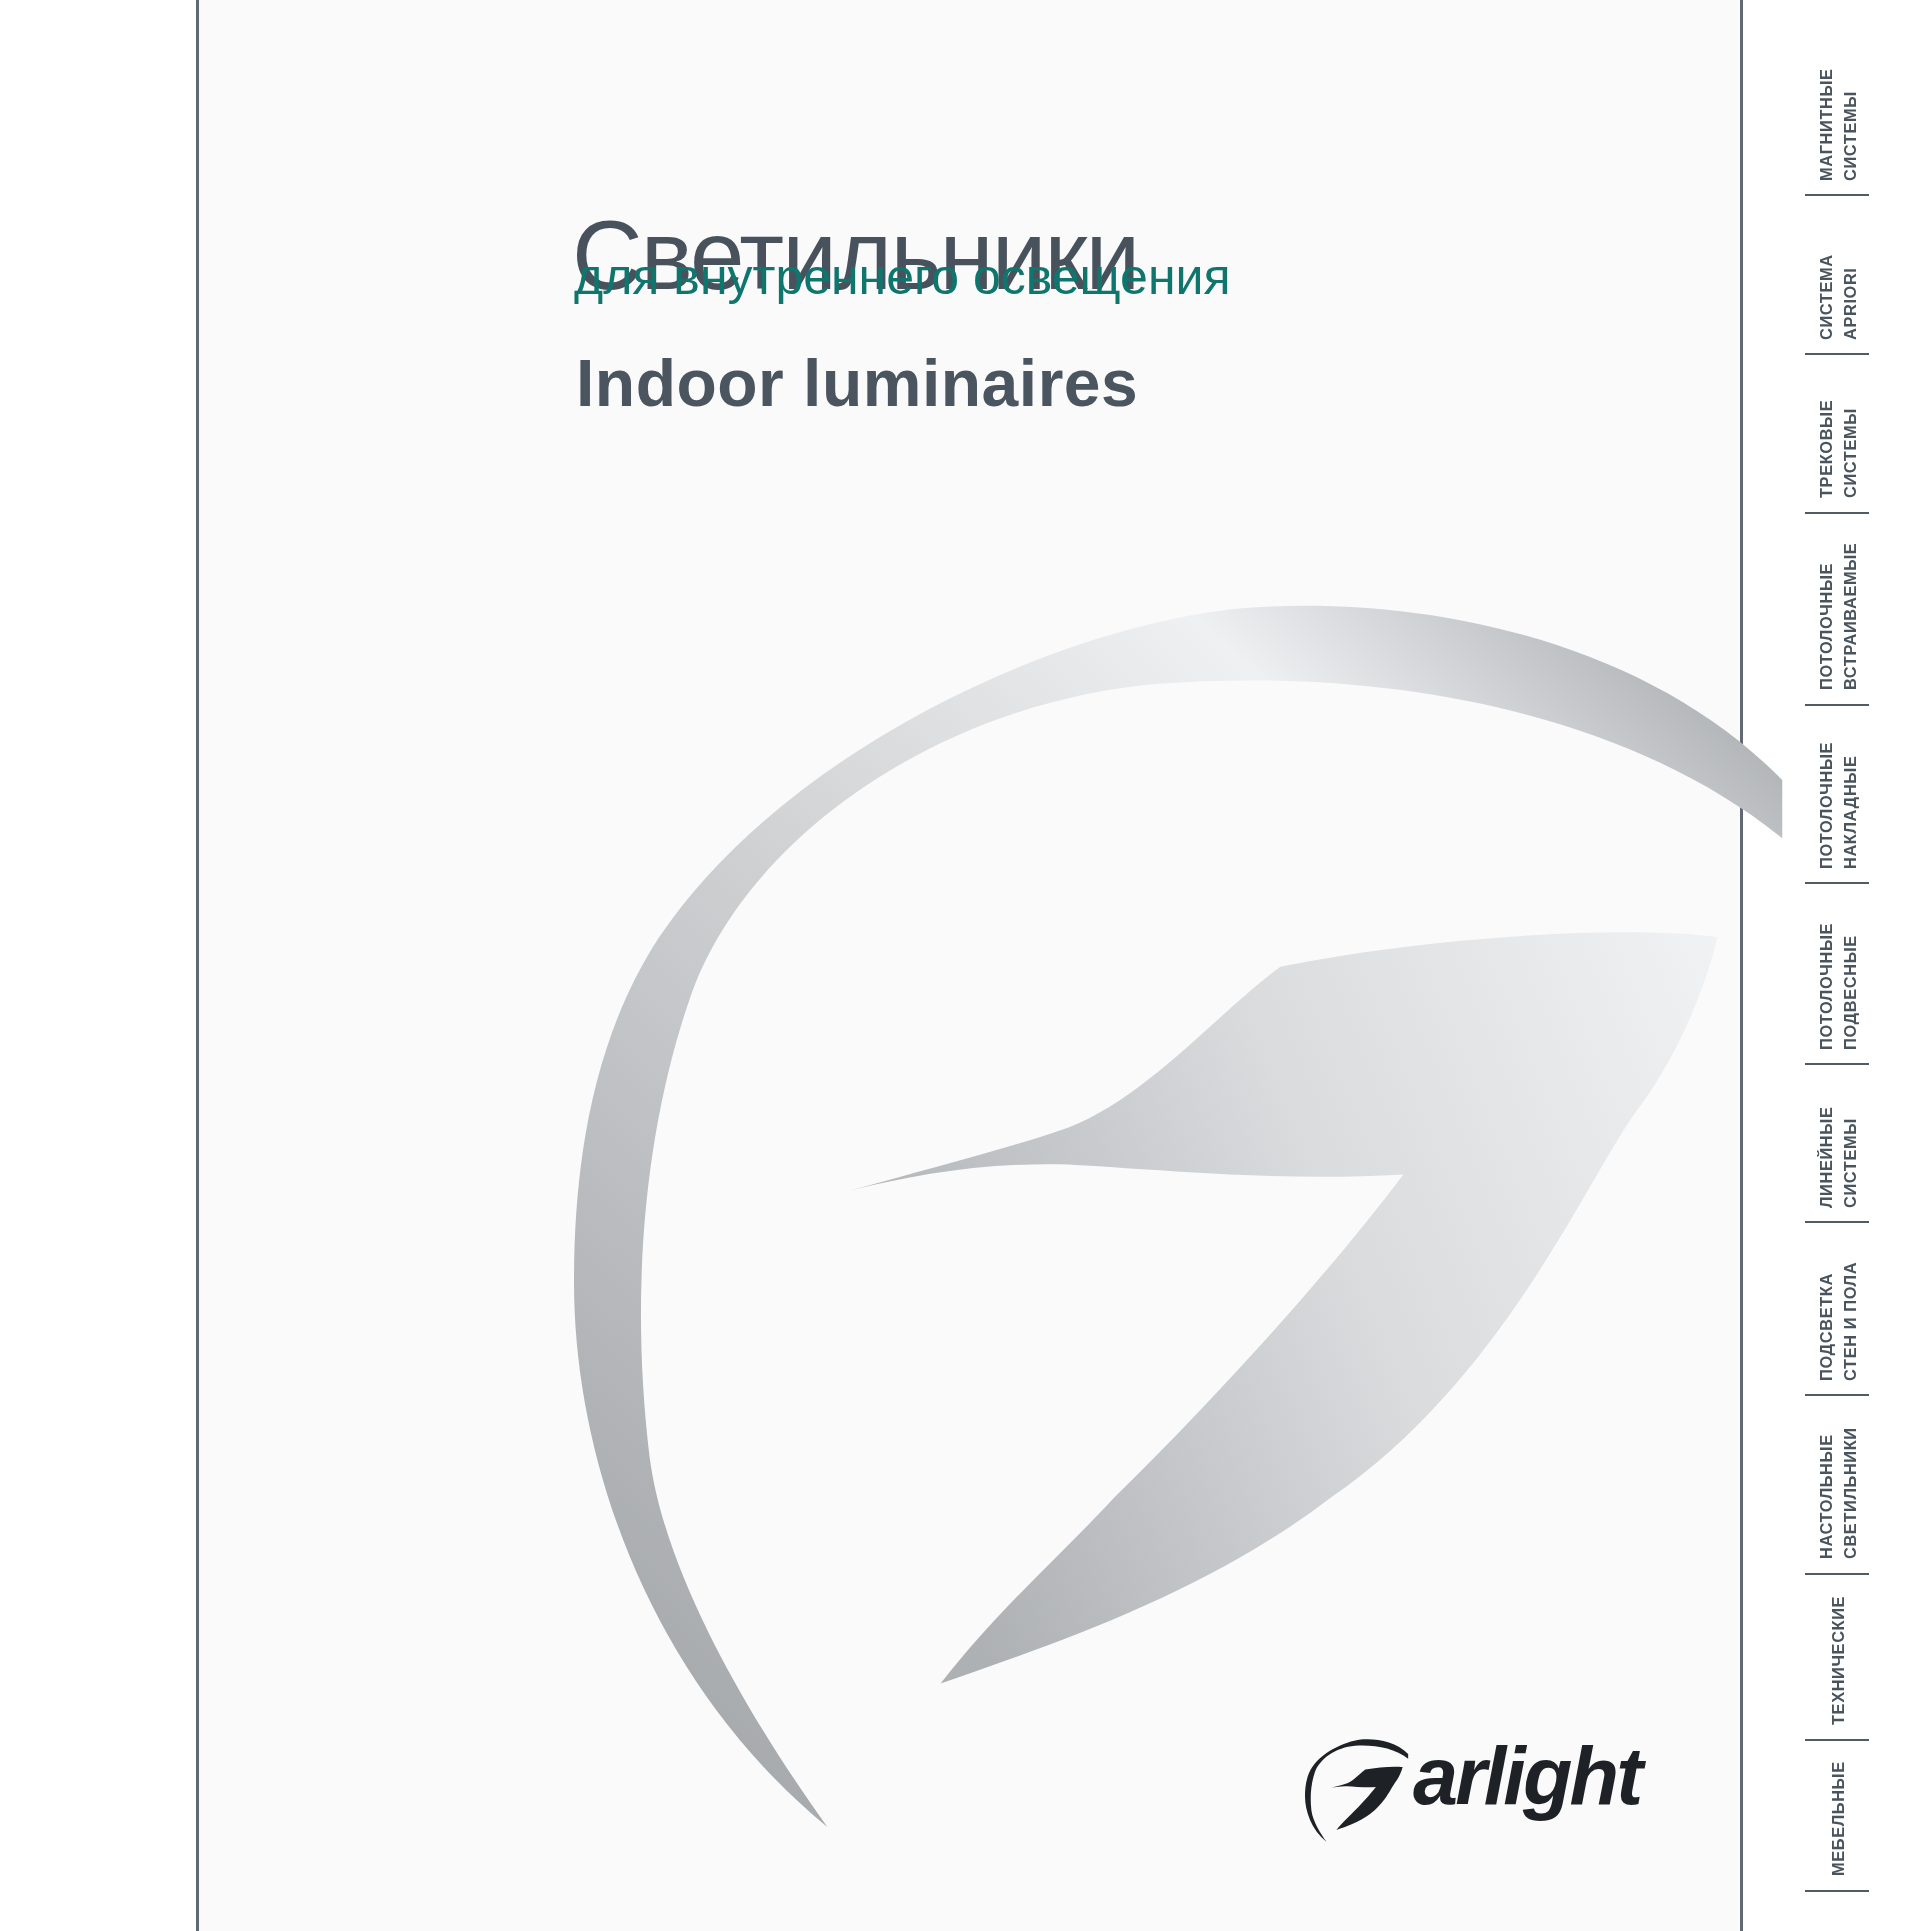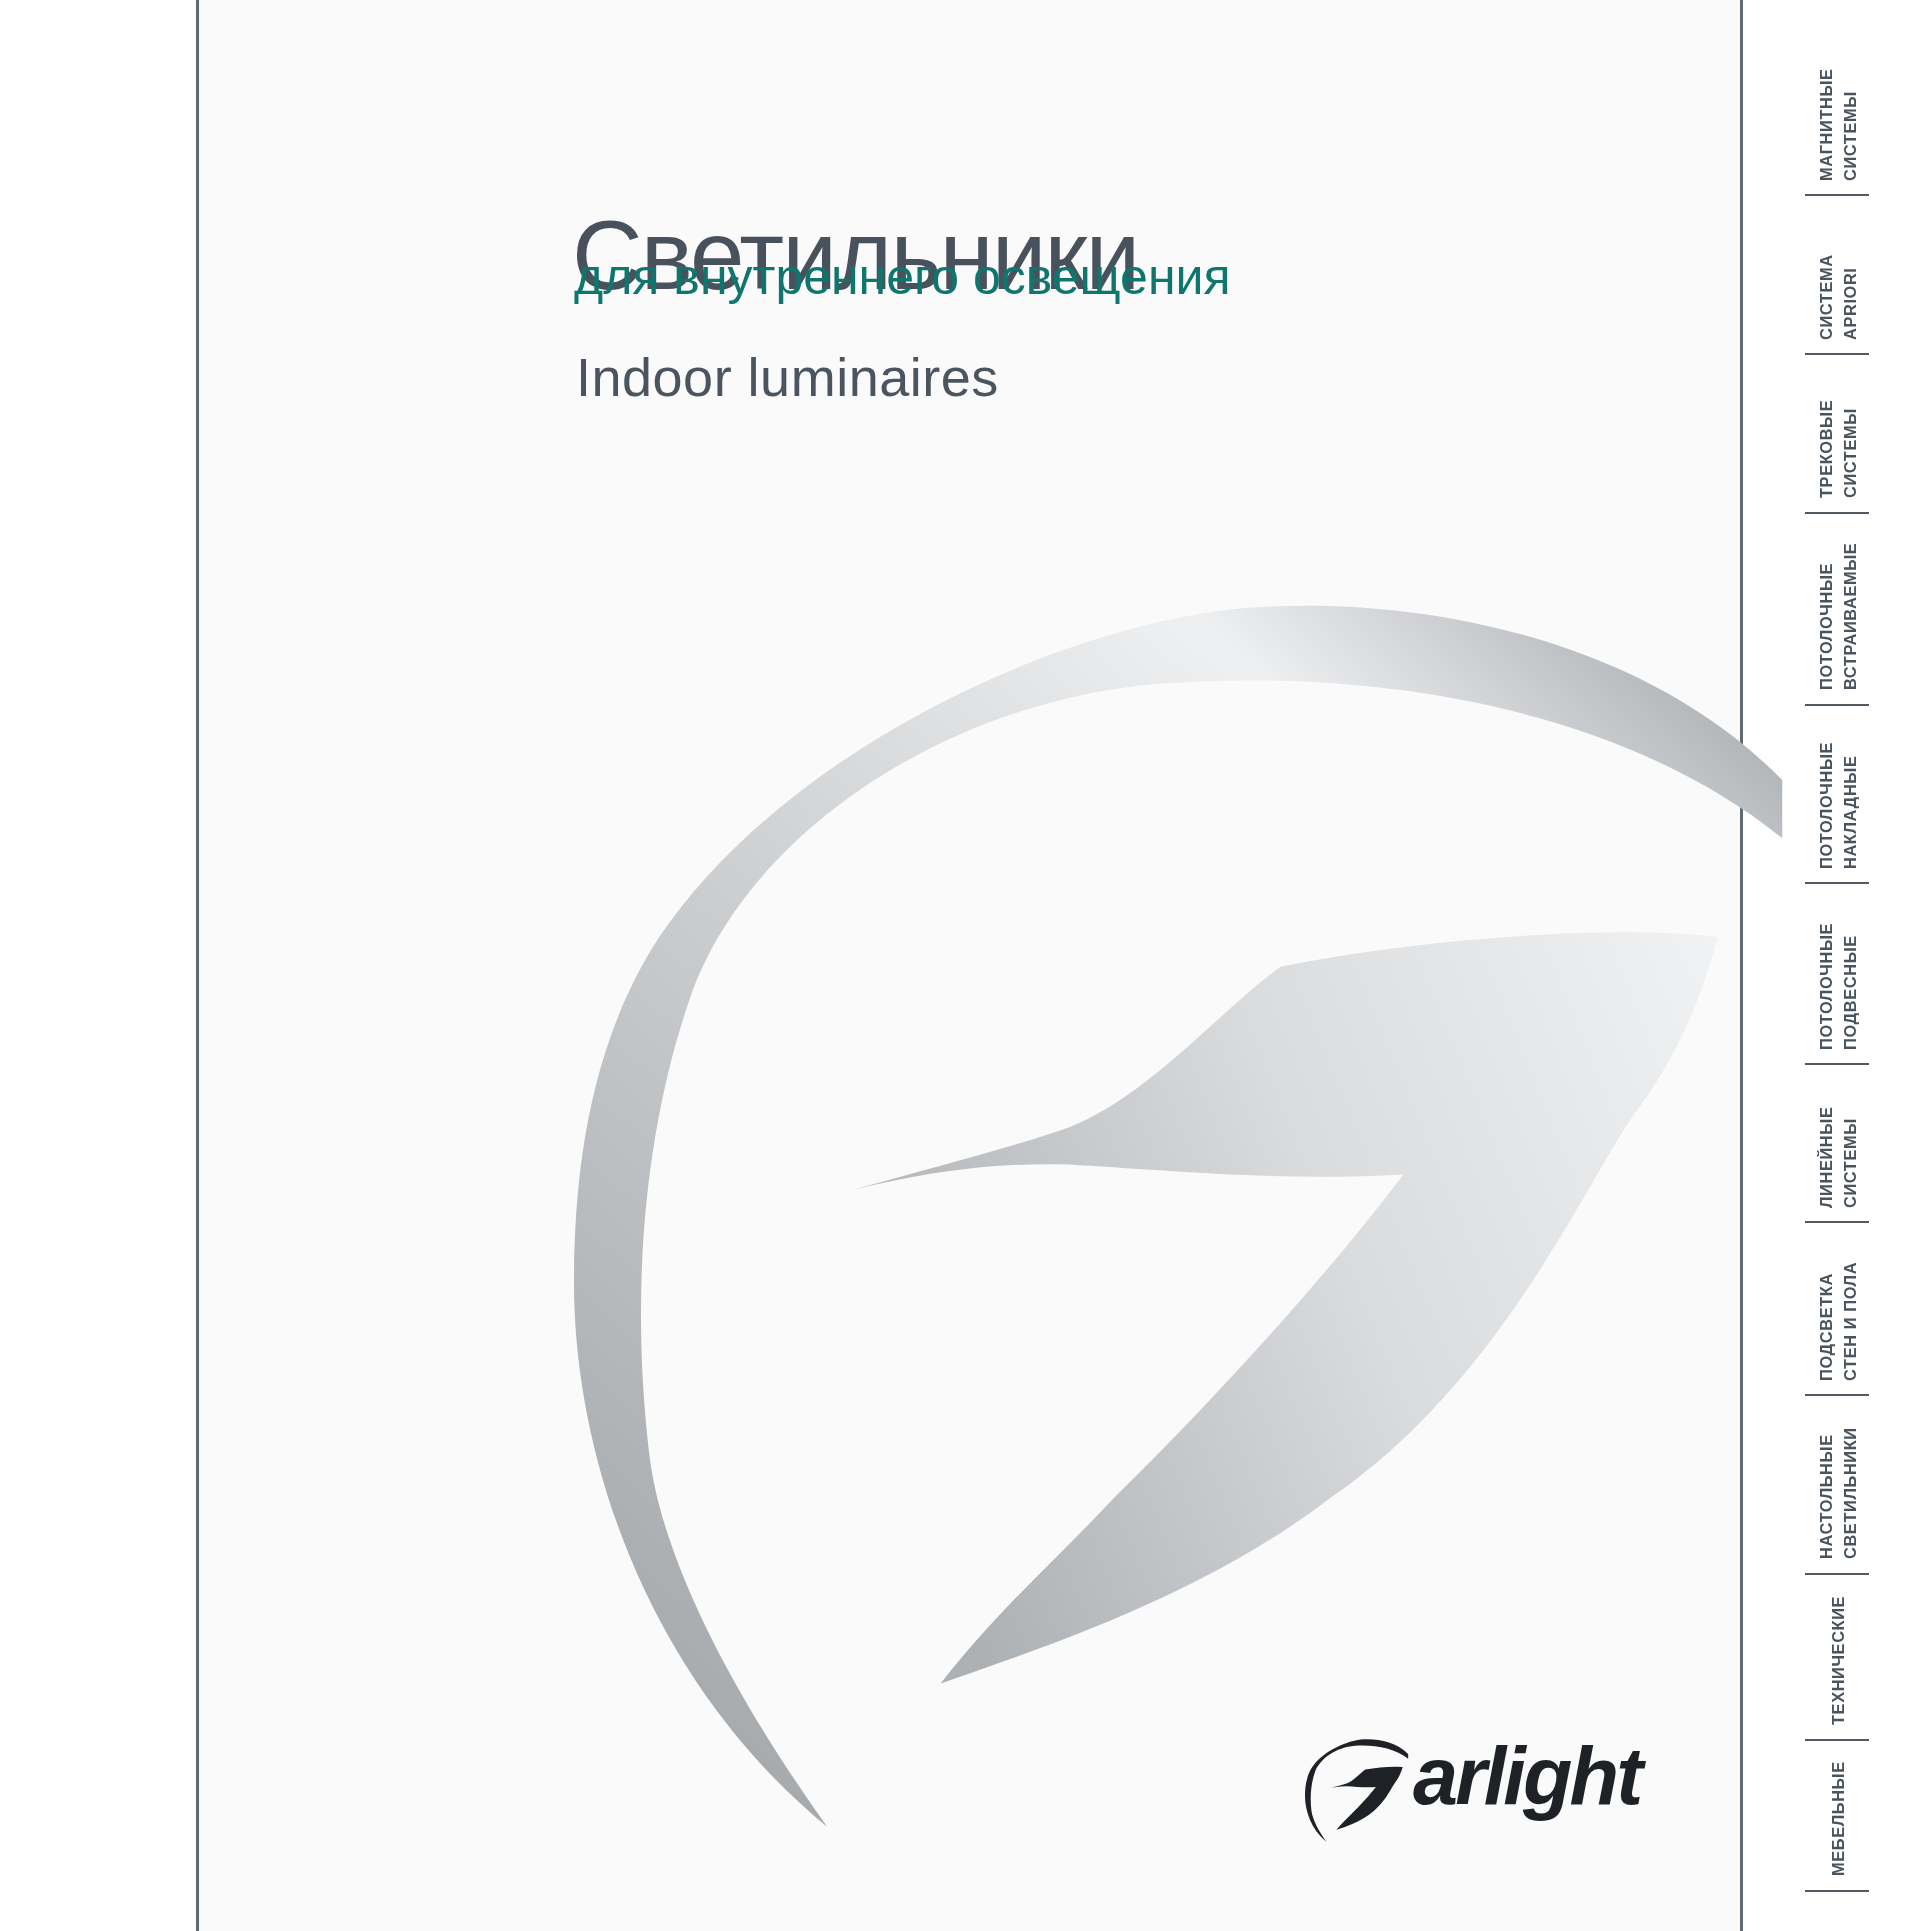--- a/index.html
+++ b/index.html
@@ -15,21 +15,21 @@
   .title-ru{
     position:absolute;left:373px;top:140px;
     font-size:98px;line-height:1;font-weight:400;letter-spacing:-1.9px;color:#48525d;
   }
   .subtitle-ru{
     position:absolute;left:375px;top:252px;
     font-size:50px;line-height:1;font-weight:400;color:#0f766e;
   }
   .subtitle-en{
     position:absolute;left:377px;top:350px;
-    font-size:54px;line-height:1;font-weight:400;letter-spacing:0.5px;color:#4b5560;
+    font-size:66px;line-height:1;font-weight:700;letter-spacing:0.5px;color:#4b5560;
   }
   .swoosh{position:absolute;left:375px;top:591px;width:1218px;height:1236px;}
   .tab-label{
     position:absolute;left:1614px;width:169px;height:50px;
     transform-origin:0 0;transform:rotate(-90deg);
     display:flex;flex-direction:column;justify-content:center;
     font-size:16.4px;line-height:24px;font-weight:700;letter-spacing:0.6px;
     color:#4a545e;white-space:nowrap;text-align:left;
   }
   .tab-divider{

